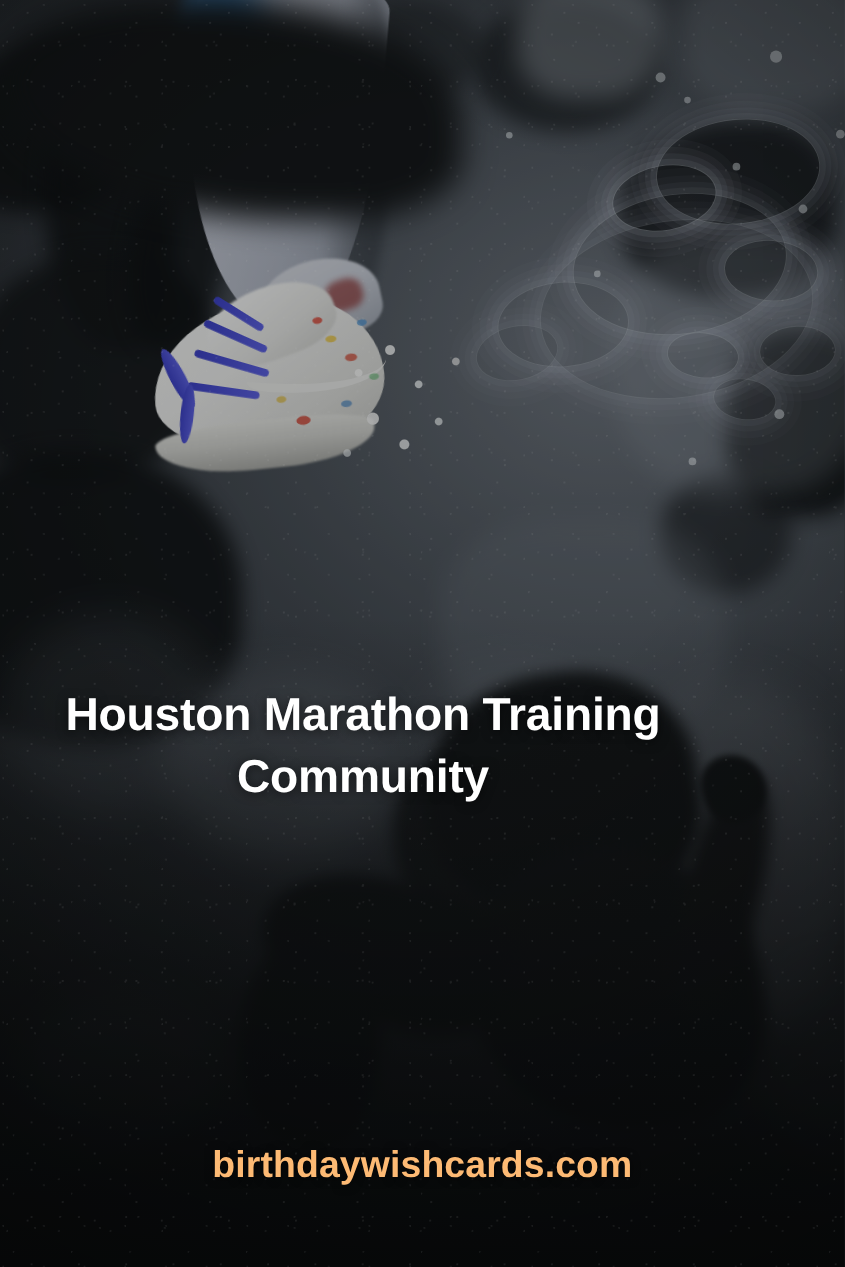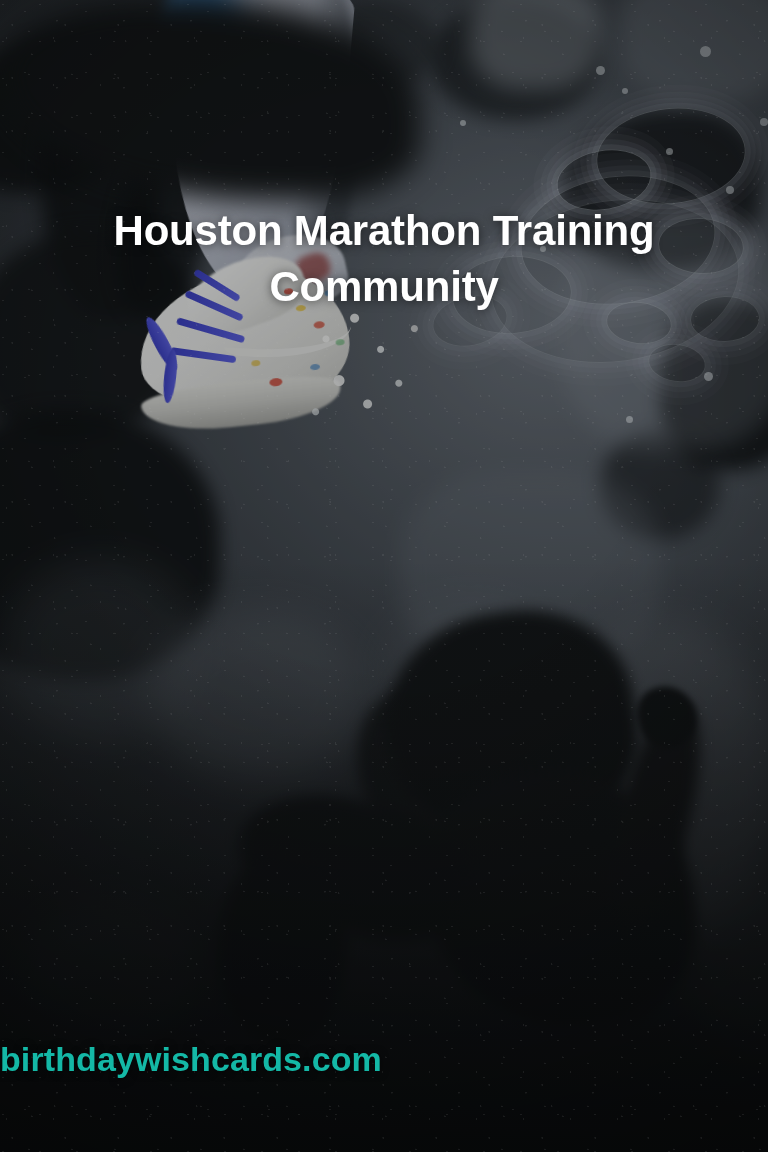--- a/index.html
+++ b/index.html
@@ -279,21 +279,21 @@
       radial-gradient(circle at 54% 92%, #fff 0 .7px, transparent 1px),
       radial-gradient(circle at 77% 58%, #fff 0 .7px, transparent 1px);
     background-size:37px 37px, 53px 53px, 61px 61px, 43px 43px, 67px 67px, 47px 47px, 59px 59px, 71px 71px;
   }
   
   .scrim { position:absolute; inset:0; background:rgba(10,12,14,.30); }
 
   
   .content {
     position:absolute; inset:0;
-    display:flex; flex-direction:column; align-items:center;
+    display:flex; flex-direction:row; align-items:center;
     z-index:10;
   }
   .headline {
     margin-top:203px;
     width:660px;
     text-align:center;
     color:#ffffff;
     font-size:42px;
     font-weight:bold;
     line-height:56px;
@@ -308,22 +308,22 @@
     font-size:38px;
     font-weight:bold;
     line-height:54px;
     letter-spacing:-.1px;
     text-shadow:0 1px 10px rgba(0,0,0,.55);
   }
   .footer {
     position:absolute;
     left:0; right:0;
     top:1040px;
-    text-align:left;
-    color:#14b8a6;
+    text-align:center;
+    color:#fdba74;
     font-size:34px;
     font-weight:bold;
     letter-spacing:.1px;
     text-shadow:0 1px 9px rgba(0,0,0,.6);
   }
 </style>
 </head>
 <body>
 
 <div class="card">

